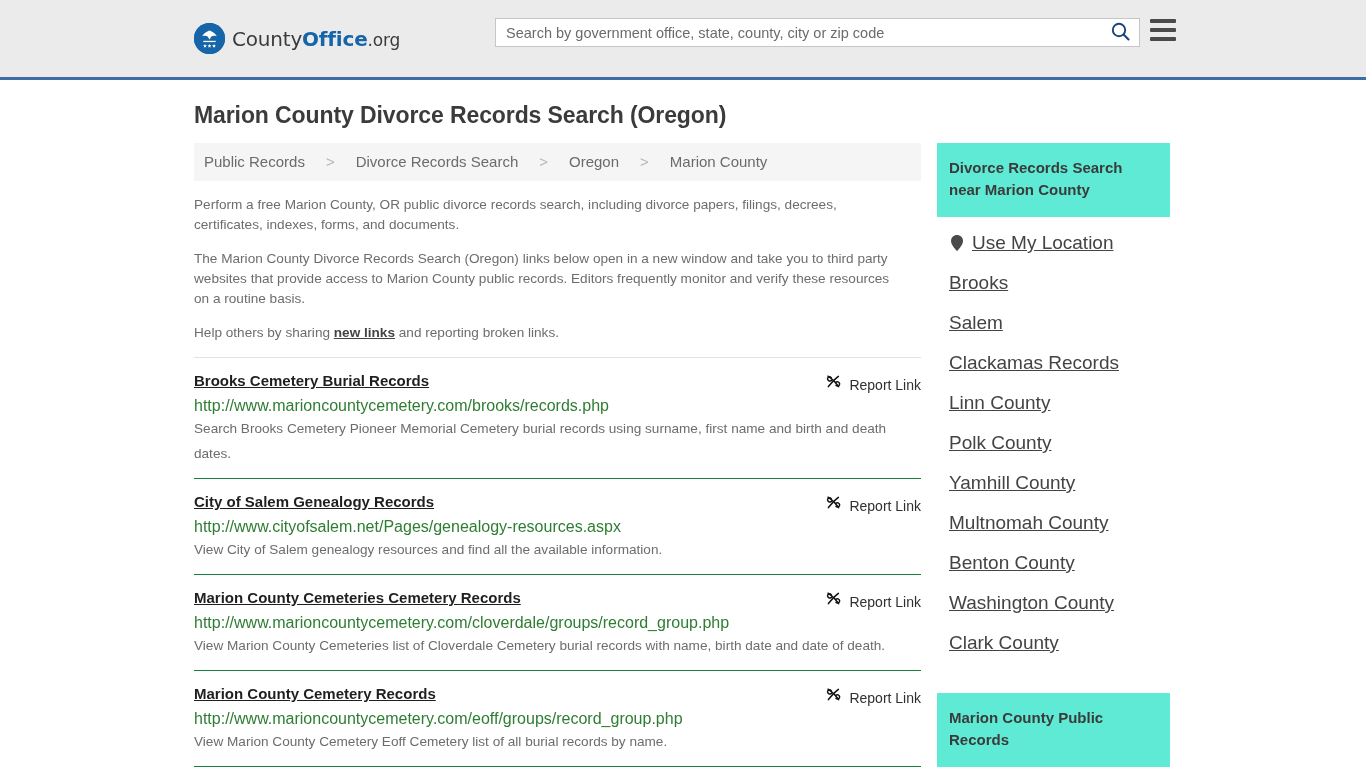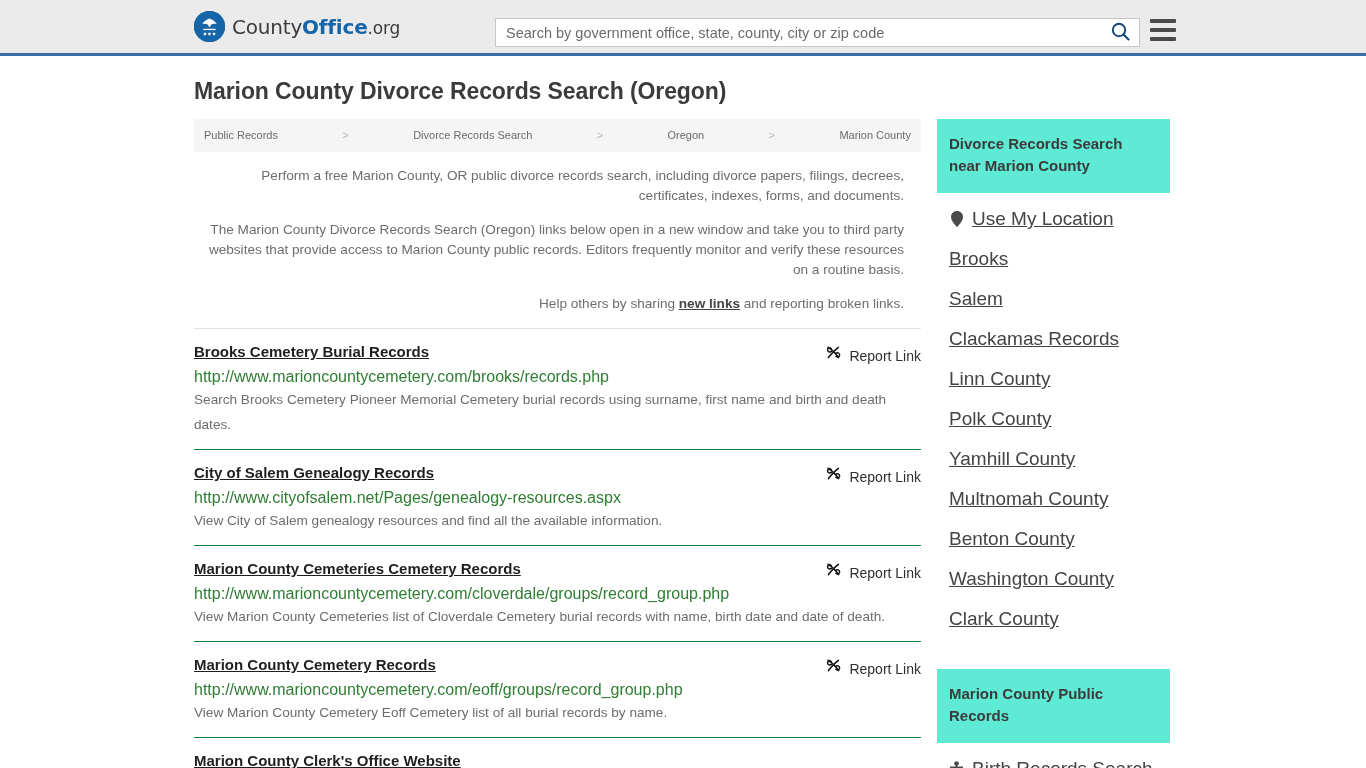--- a/index.html
+++ b/index.html
@@ -8,21 +8,21 @@
     width: 1366px;
     height: 768px;
     overflow: hidden;
     background: #ffffff;
     font-family: "Liberation Sans", sans-serif;
     color: #333333;
   }
 
   
   .site-header {
-    height: 56px;
+    height: 80px;
     background: #ebebeb;
     border-bottom: 3px solid #3a6ea5;
     display: flex;
     align-items: center;
     position: relative;
   }
   .logo-wrap {
     display: flex;
     align-items: center;
     margin-left: 194px;
@@ -109,44 +109,42 @@
     letter-spacing: -0.1px;
   }
   .columns { display: flex; gap: 16px; align-items: flex-start; }
   .col-main { width: 727px; flex: none; }
   .col-side { width: 233px; flex: none; }
 
   
   .breadcrumb {
     background: #f5f5f5;
     padding: 10px 10px 11px 10px;
-    font-size: 11px;
+    font-size: 15px;
     color: #7a7a7a;
     display: flex;
     align-items: center;
     flex-wrap: wrap;
-    gap: 8px;
+    gap: 16px;
     margin-bottom: 14px;
-    justify-content: space-between;
   }
   .breadcrumb a {
     color: #6b6b6b;
     text-decoration: none;
     cursor: pointer;
   }
   .crumb-sep { color: #b5b5b5; margin: 0 5px; }
 
   
   .intro p {
     font-size: 13.6px;
     line-height: 20px;
     color: #6d6d6d;
     margin-bottom: 14px;
     max-width: 710px;
-    text-align: right;
   }
   .intro a.inline {
     color: #444;
     text-decoration: underline;
     font-weight: bold;
     cursor: pointer;
   }
 
   
   .result {

